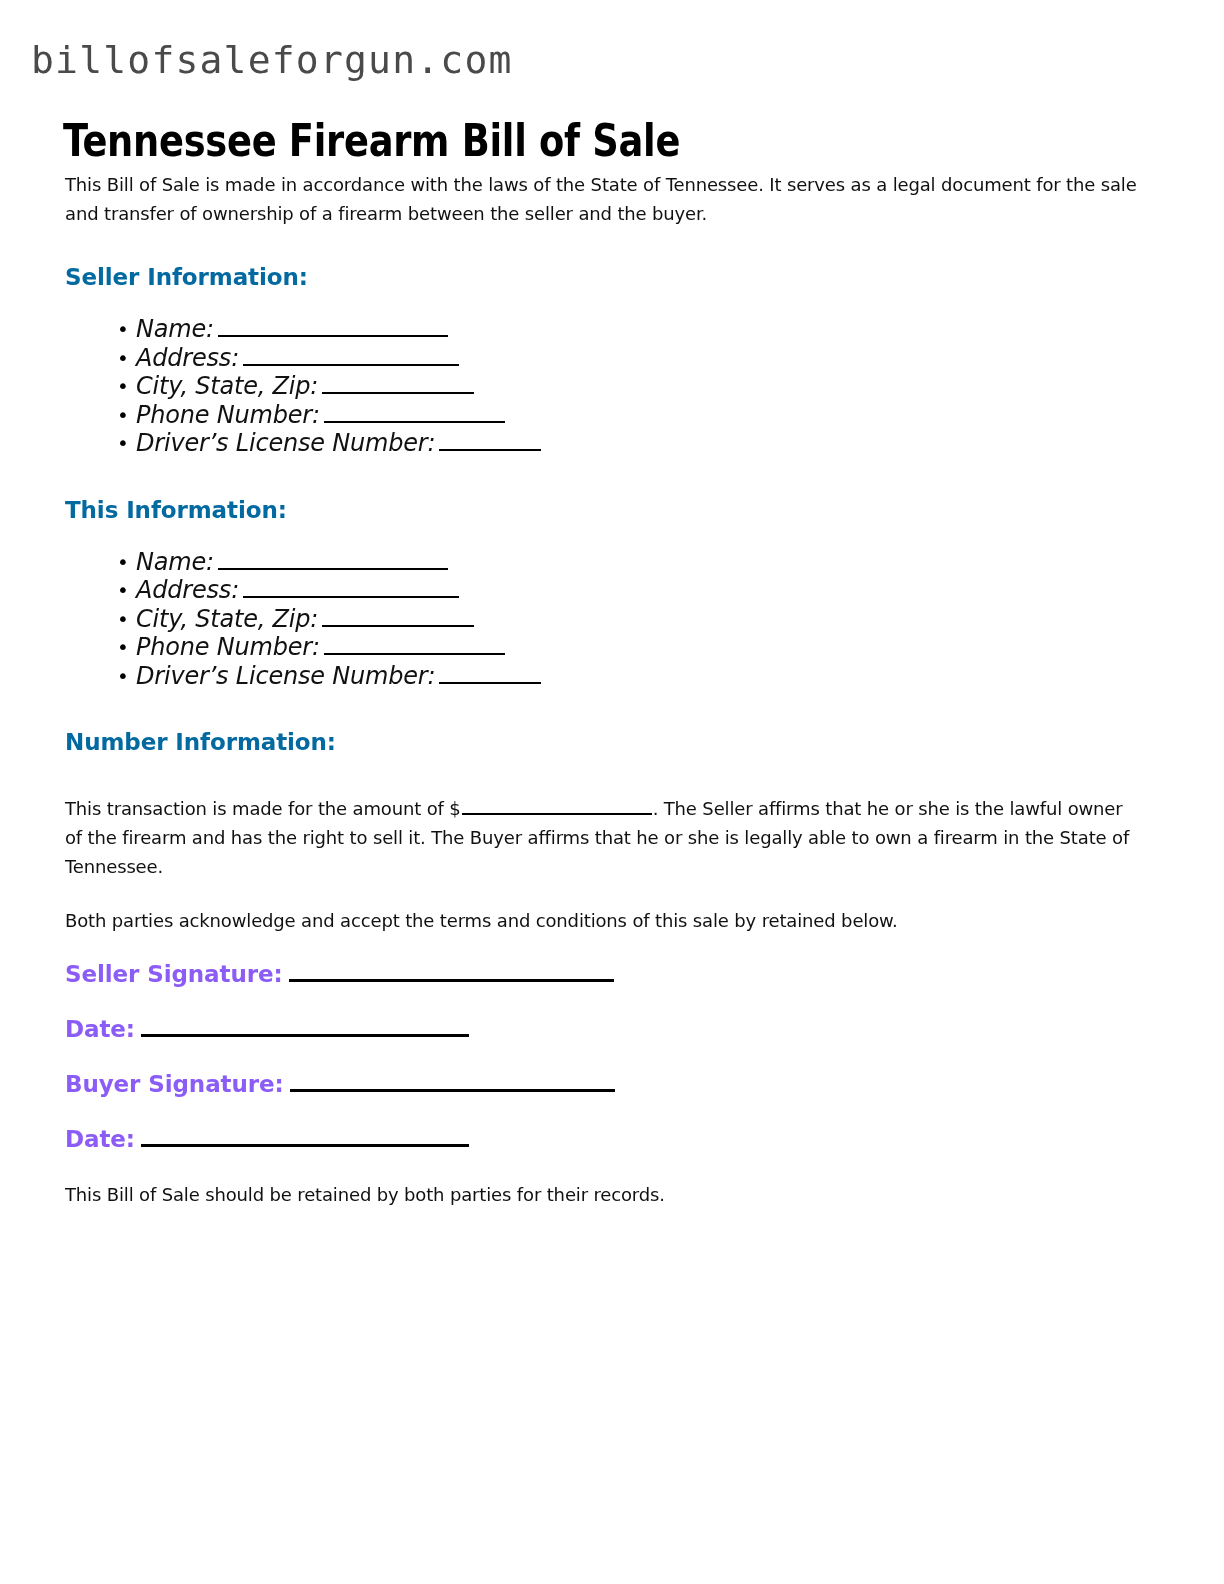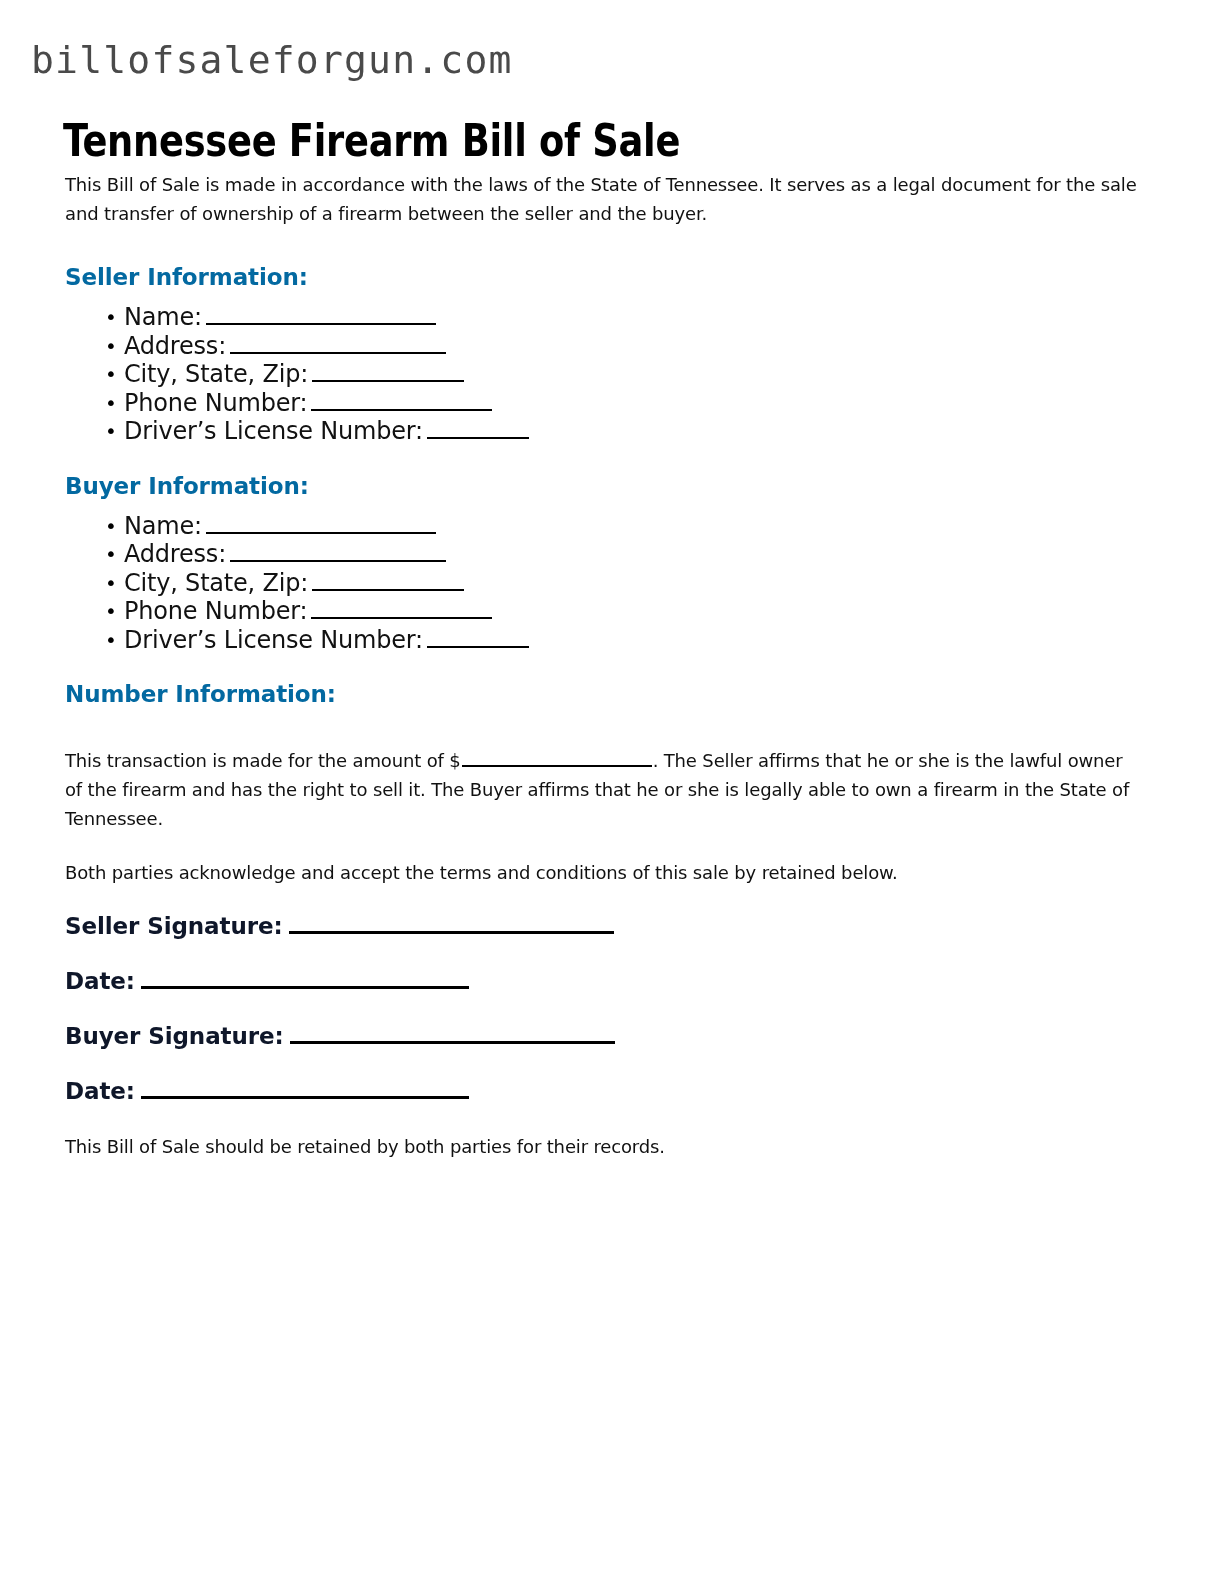--- a/index.html
+++ b/index.html
@@ -77,23 +77,24 @@
   h2.section-heading {
     margin: 0;
     font-size: 23px;
     line-height: 28px;
     font-weight: bold;
     letter-spacing: -0.1px;
     color: #0369a1;
   }
 
   ul.field-list {
-    margin: 0;
+    margin: 12px;
     padding: 0 0 0 59px;
     list-style: none;
+    font-style: italic;
   }
   ul.field-list li {
     position: relative;
     font-size: 24px;
     line-height: 28.5px;
     letter-spacing: -0.2px;
     color: #111111;
     white-space: nowrap;
   }
   ul.field-list li::before {
@@ -112,21 +113,21 @@
     height: 17px;
     margin-left: 4px;
   }
 
   
   .sig-row {
     font-size: 23px;
     line-height: 28px;
     font-weight: bold;
     letter-spacing: -0.1px;
-    color: #0f172a;
+    color: #8b5cf6;
     white-space: nowrap;
   }
   .sig-row .blank {
     border-bottom: 3px solid #000000;
     height: 16px;
     margin-left: 6px;
   }
   .gap-sig { height: 27px; }
 
   .dollar-blank {
@@ -157,21 +158,21 @@
         <h2 class="section-heading">Seller Information:</h2>
         <div class="gap-afterh"></div>
         <ul class="field-list">
           <li><span>Name:</span><span class="blank" style="width: 230px;"></span></li>
           <li><span>Address:</span><span class="blank" style="width: 216px;"></span></li>
           <li><span>City, State, Zip:</span><span class="blank" style="width: 152px;"></span></li>
           <li><span>Phone Number:</span><span class="blank" style="width: 181px;"></span></li>
           <li><span>Driver’s License Number:</span><span class="blank" style="width: 102px;"></span></li>
         </ul>
         <div class="gap-afterul"></div>
-        <h2 class="section-heading">Buyer Information:</h2>
+        <h2 class="section-heading">This Information:</h2>
         <div class="gap-afterh"></div>
         <ul class="field-list">
           <li><span>Name:</span><span class="blank" style="width: 230px;"></span></li>
           <li><span>Address:</span><span class="blank" style="width: 216px;"></span></li>
           <li><span>City, State, Zip:</span><span class="blank" style="width: 152px;"></span></li>
           <li><span>Phone Number:</span><span class="blank" style="width: 181px;"></span></li>
           <li><span>Driver’s License Number:</span><span class="blank" style="width: 102px;"></span></li>
         </ul>
         <div class="gap-afterul"></div>
         <h2 class="section-heading">Number Information:</h2>

